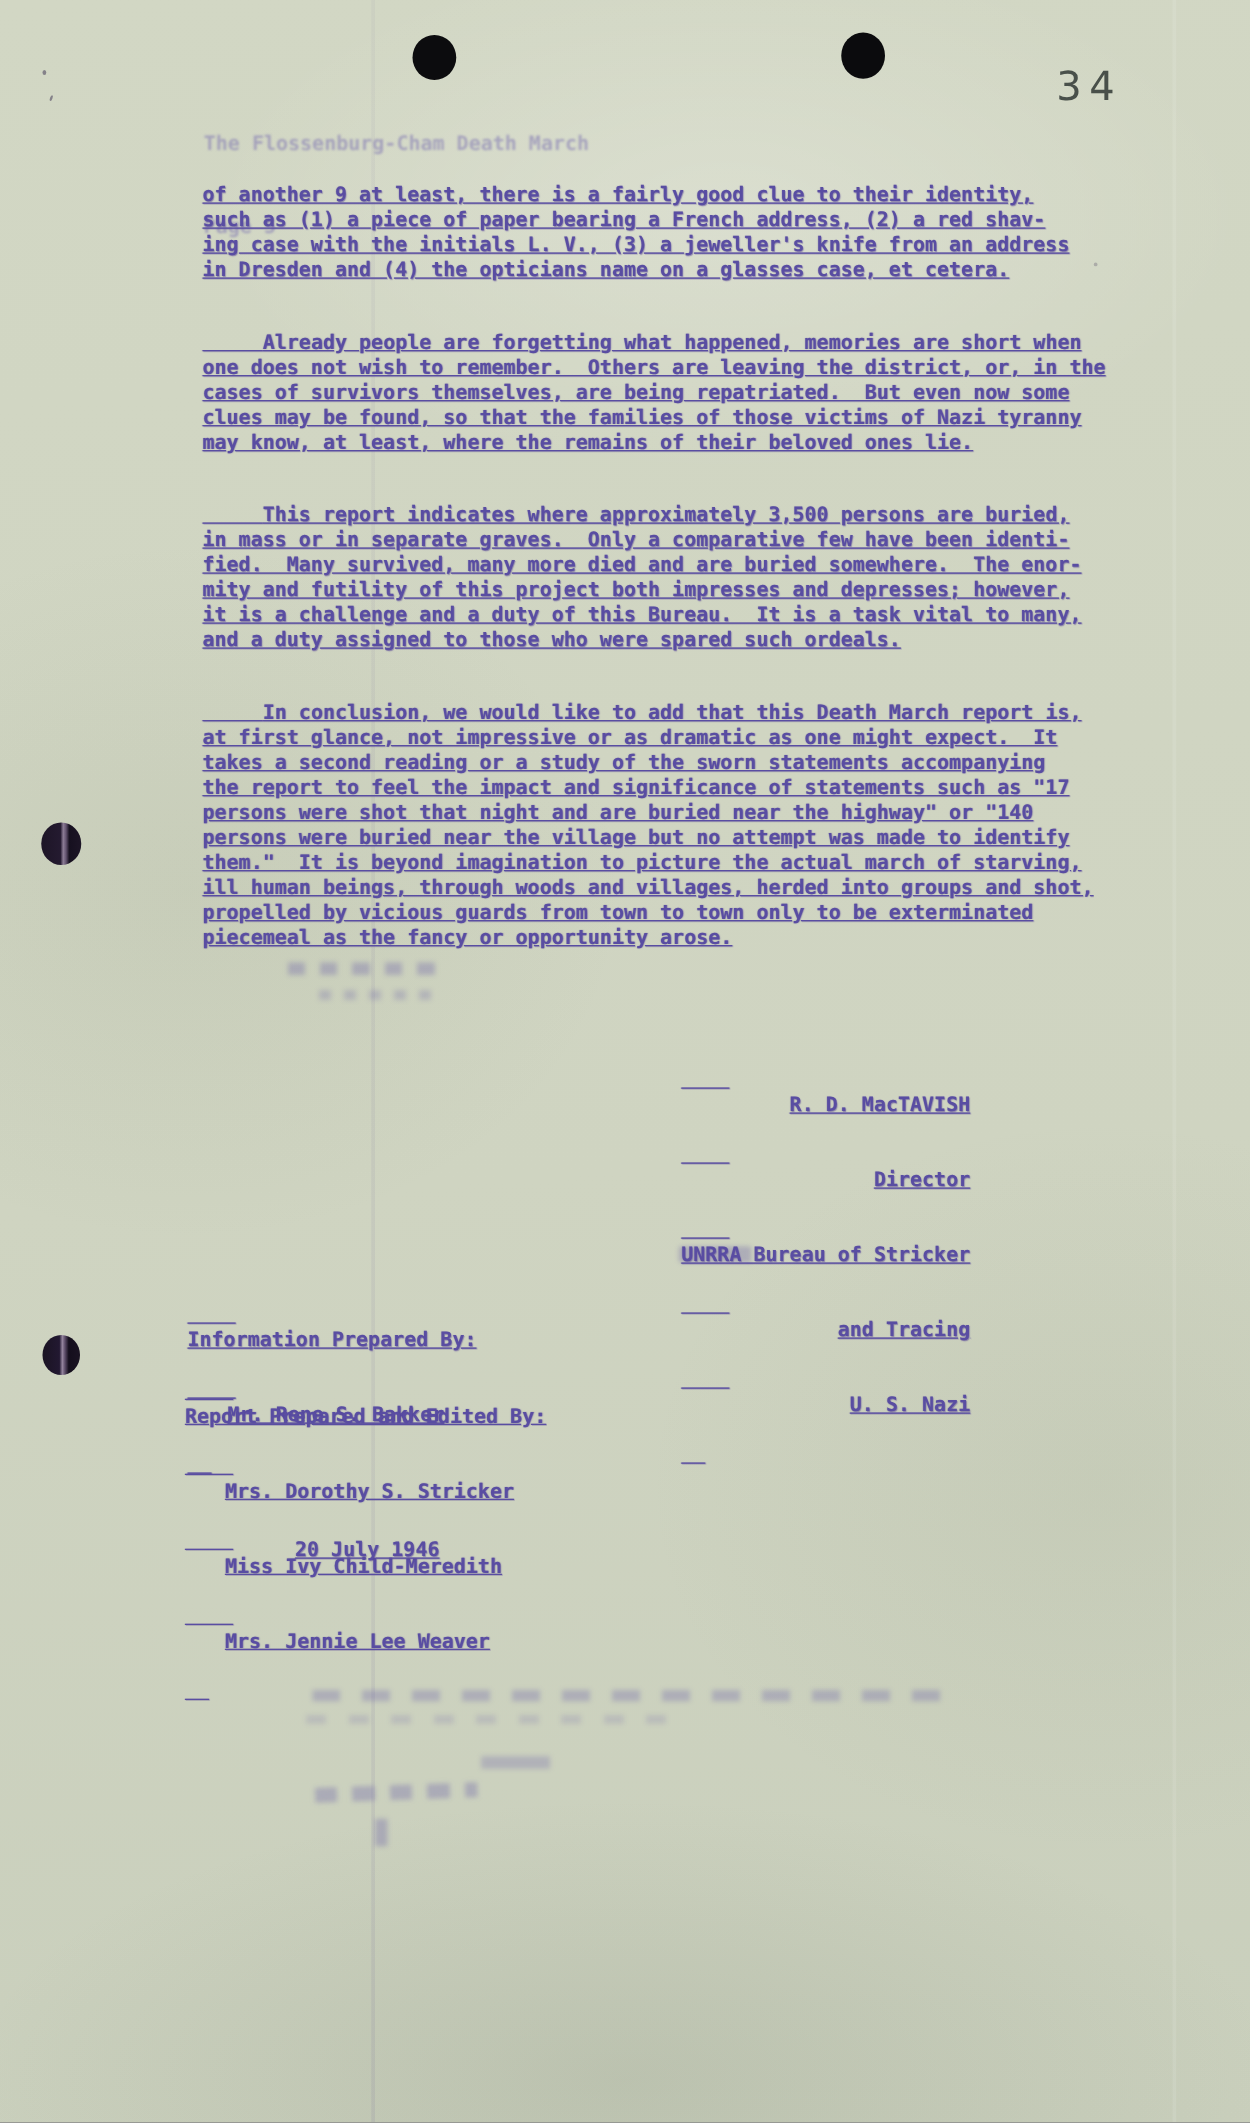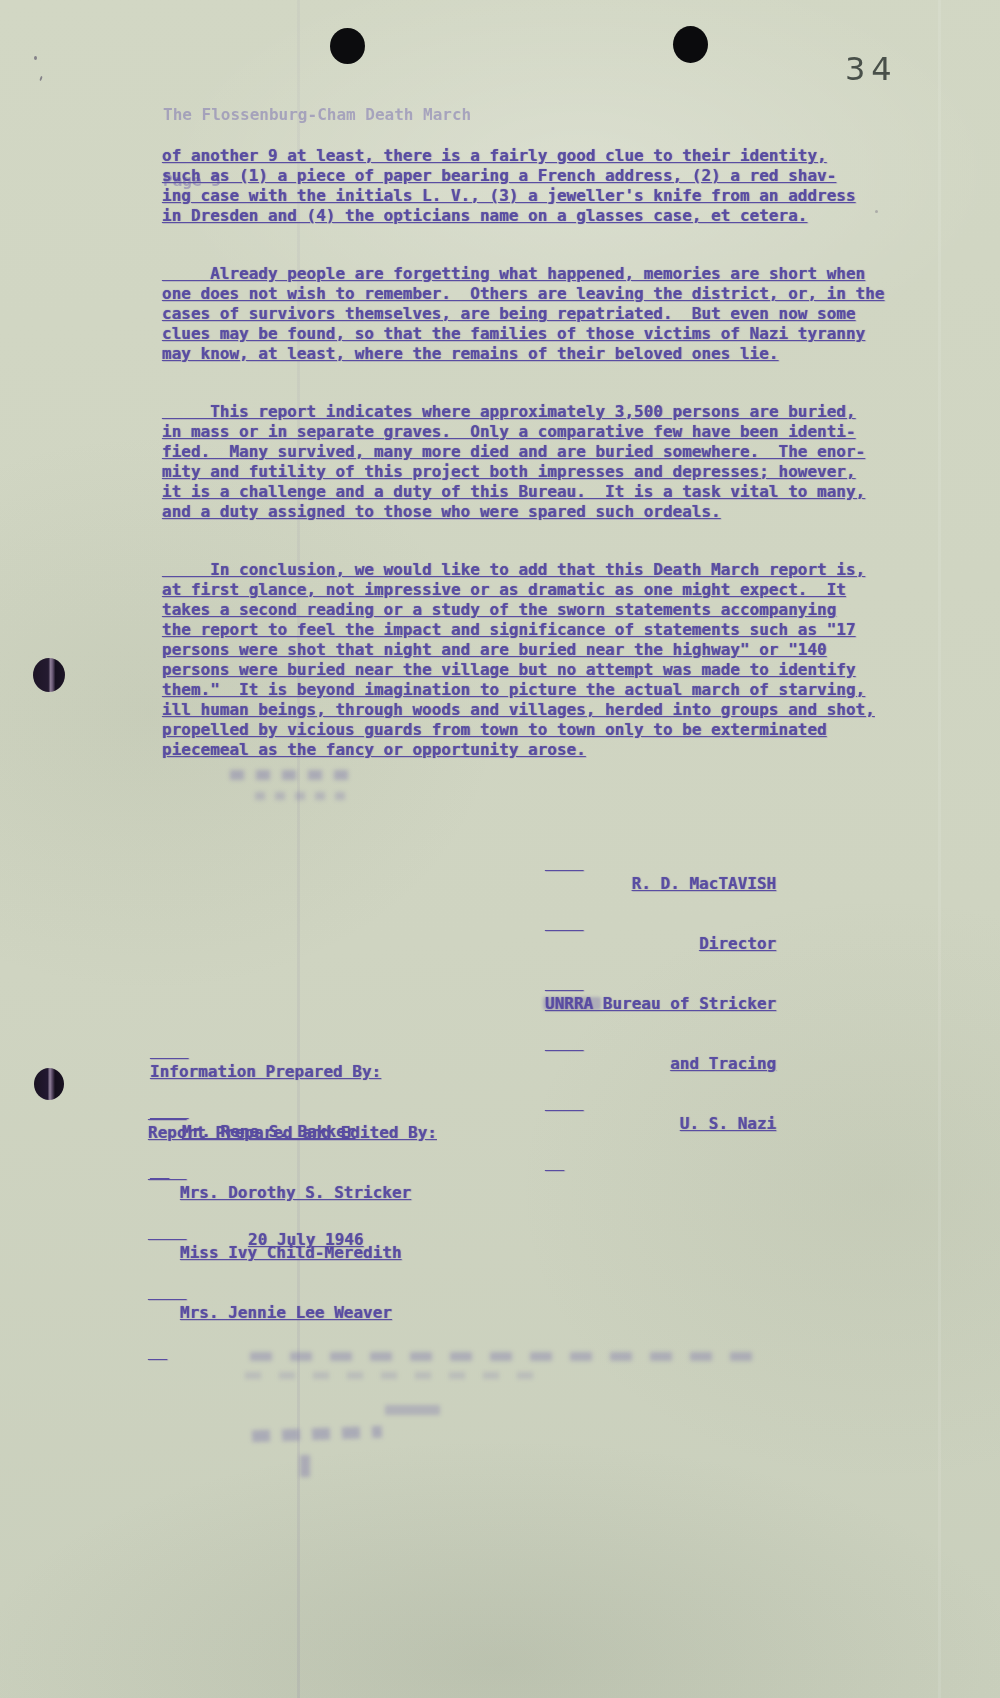--- a/index.html
+++ b/index.html
@@ -54,21 +54,21 @@
   .ind-8{padding-left:86px;}
   .smudge-word{position:relative;}
   .smudge-word::after{ 
     content:"";position:absolute;left:-2px;top:3px;width:58px;height:13px;
     background:rgba(89,77,162,0.28);filter:blur(1.5px);border-radius:2px;
   }
 
   .submitted-block{position:absolute;left:150px;top:1022px;}
   .prepared-block{position:absolute;left:148px;top:1083px;}
   .ind-4{padding-left:32px;}
-  .date-line{position:absolute;left:248px;top:1230px;}
+  .date-line{position:absolute;left:236px;top:1230px;}
 
   .punch{position:absolute;border-radius:50%;}
   .punch.top1{left:330px;top:28px;width:35px;height:36px;background:#0c0c0e;}
   .punch.top2{left:673px;top:26px;width:35px;height:37px;background:#0b0b0d;}
   .punch.left1{
     left:33px;top:658px;width:32px;height:34px;
     background:linear-gradient(90deg,#1d1526 0%,#241a30 48%,#8d7d96 55%,#63536f 62%,#16101f 70%,#1d1526 100%);
   }
   .punch.left2{
     left:34px;top:1068px;width:30px;height:32px;

